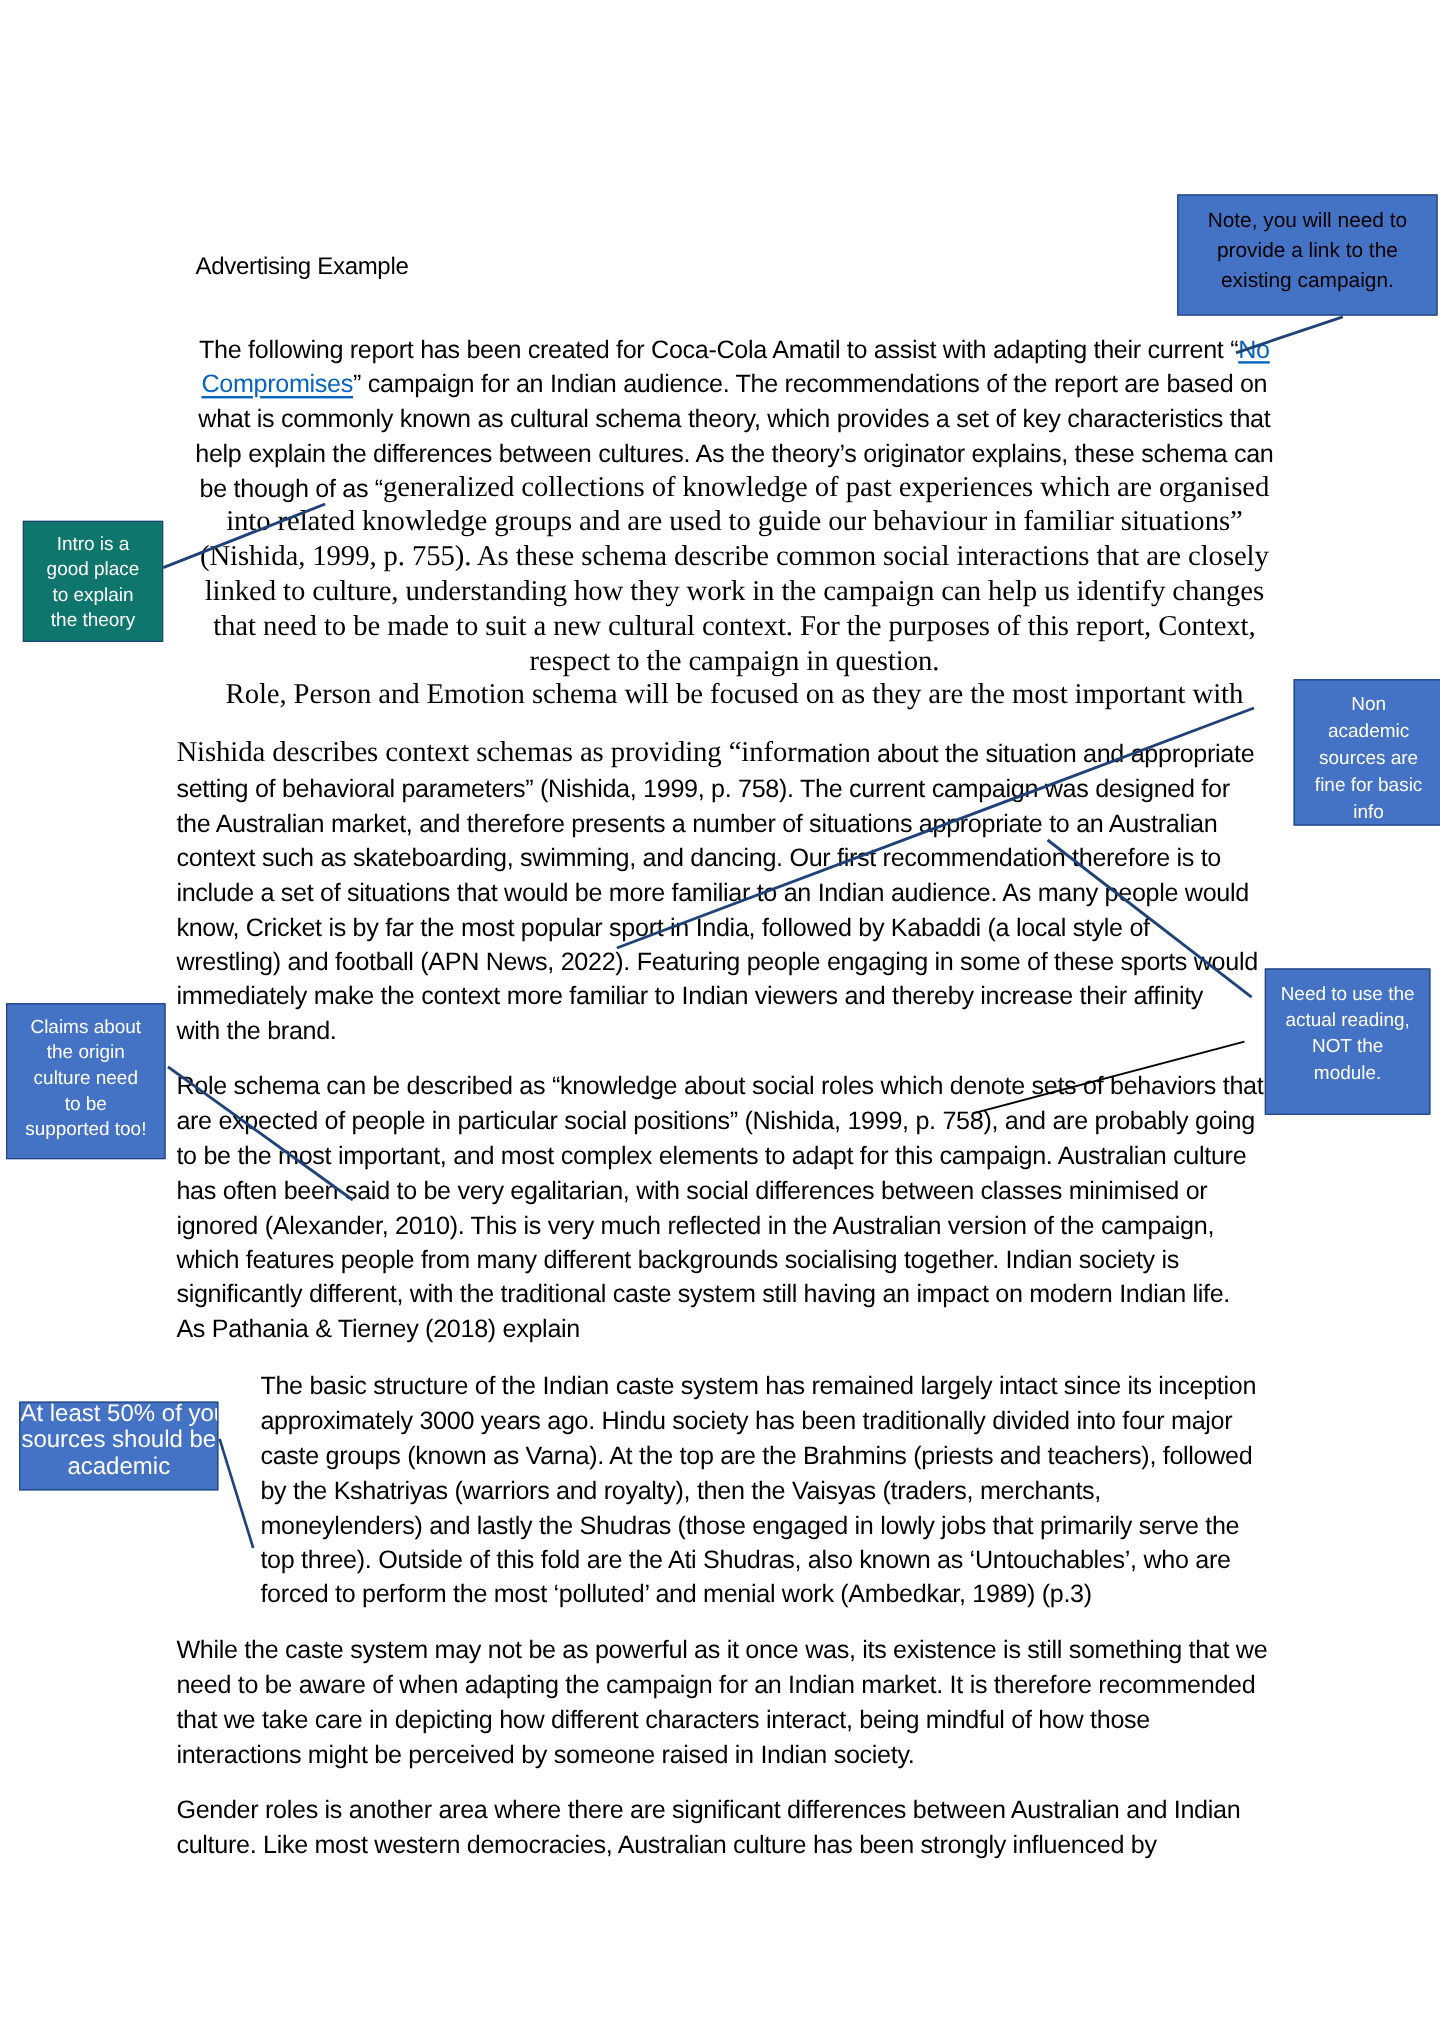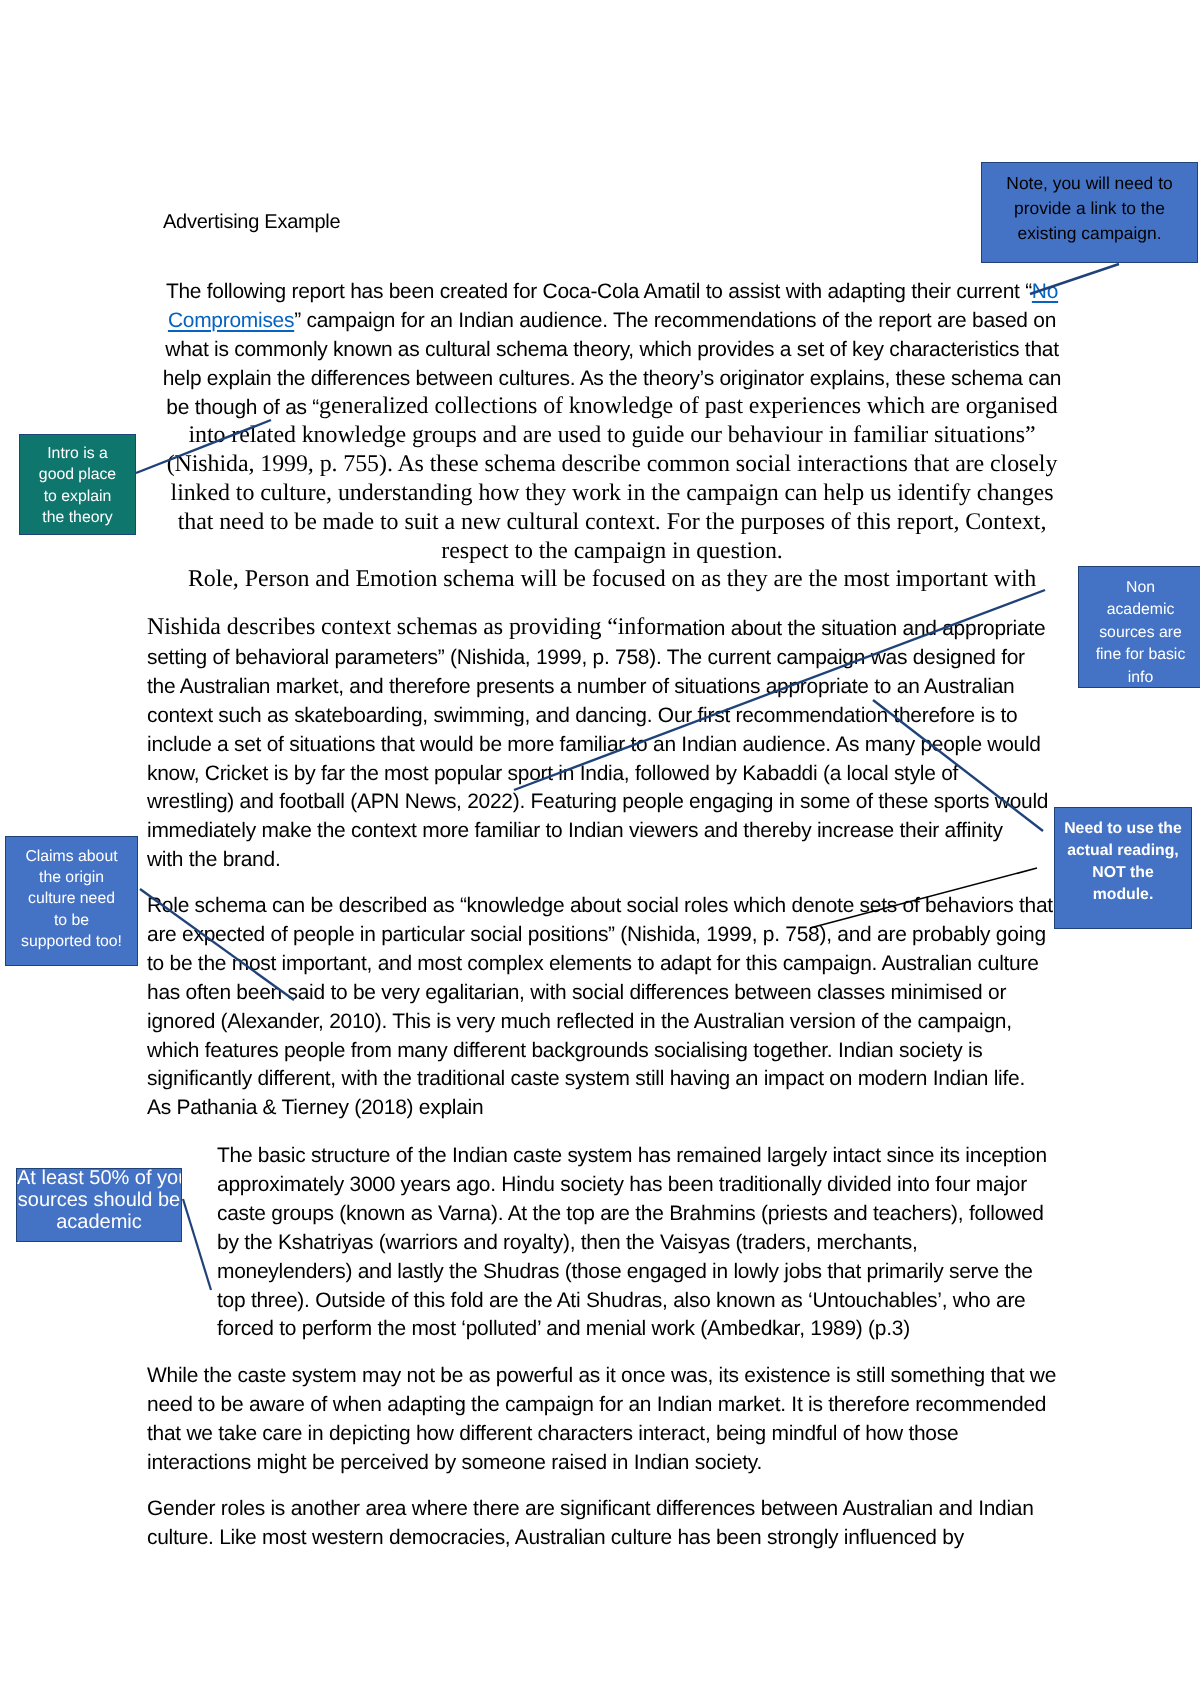--- a/index.html
+++ b/index.html
@@ -119,21 +119,21 @@
       <div class="callout" style="left: 1054px; top: 566px; width: 125px; height: 122px; background: rgb(68, 114, 196); border-color: rgb(31, 66, 121); color: rgb(255, 255, 255); font-size: 15.8px; line-height: 22.5px; margin-left: 24px;">
         <span class="ctext" style="position: relative; top: 6px;">
           <span class="cline">Non</span>
           <span class="cline">academic</span>
           <span class="cline">sources are</span>
           <span class="cline">fine for basic</span>
           <span class="cline">info</span>
         </span>
       </div>
       <div class="callout" style="left: 1054px; top: 807px; width: 138px; height: 122px; background: rgb(68, 114, 196); border-color: rgb(31, 66, 121); color: rgb(255, 255, 255); font-size: 15.8px; line-height: 21.8px;">
-        <span class="ctext" style="position: relative; top: -6px; font-weight: bold;">
+        <span class="ctext" style="position: relative; top: -6px;">
           <span class="cline">Need to use the</span>
           <span class="cline">actual reading,</span>
           <span class="cline">NOT the</span>
           <span class="cline">module.</span>
         </span>
       </div>
       <div class="callout" style="left: 5px; top: 836px; width: 133px; height: 130px; background: rgb(68, 114, 196); border-color: rgb(31, 66, 121); color: rgb(255, 255, 255); font-size: 15.8px; line-height: 21.2px;">
         <span class="ctext" style="position: relative; top: -2px;">
           <span class="cline">Claims about</span>
           <span class="cline">the origin</span>

